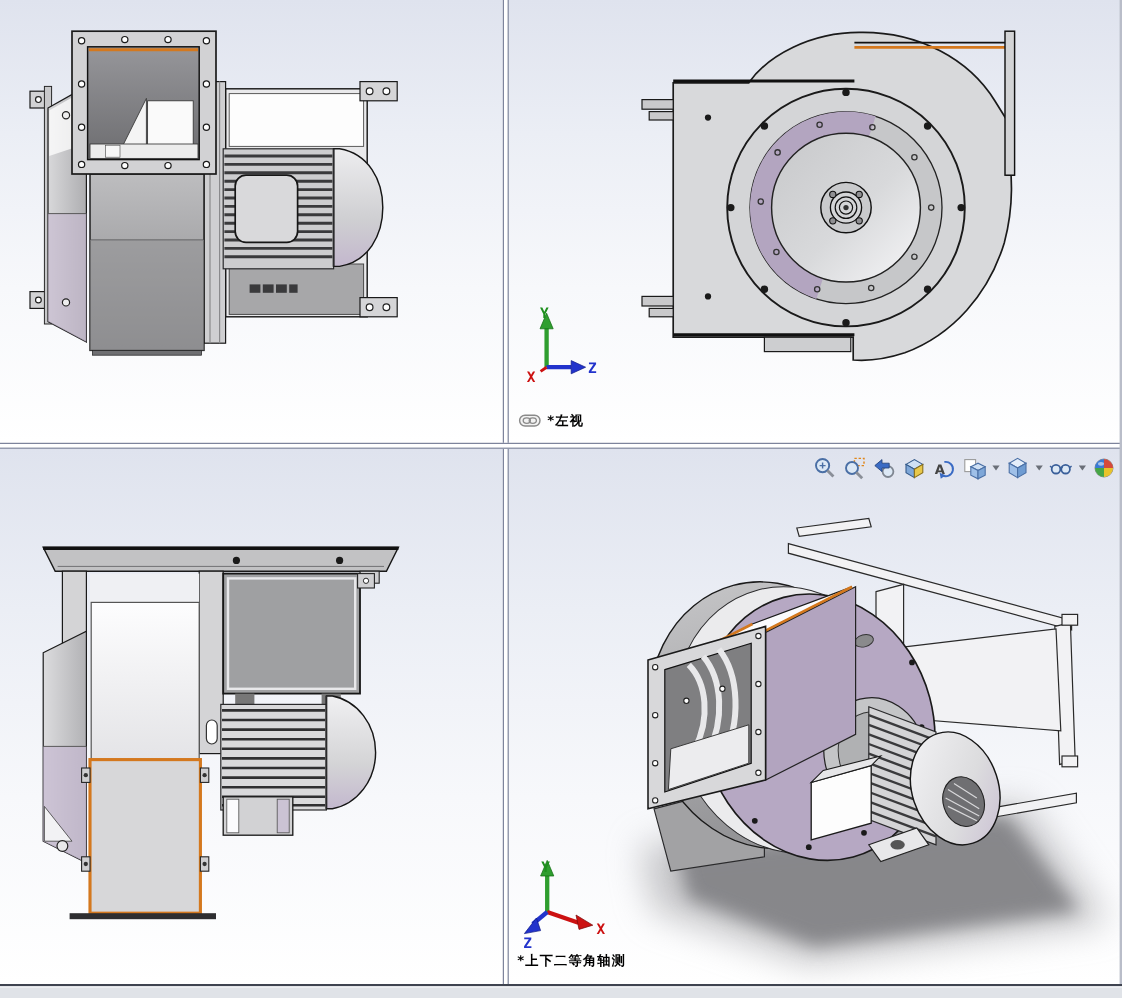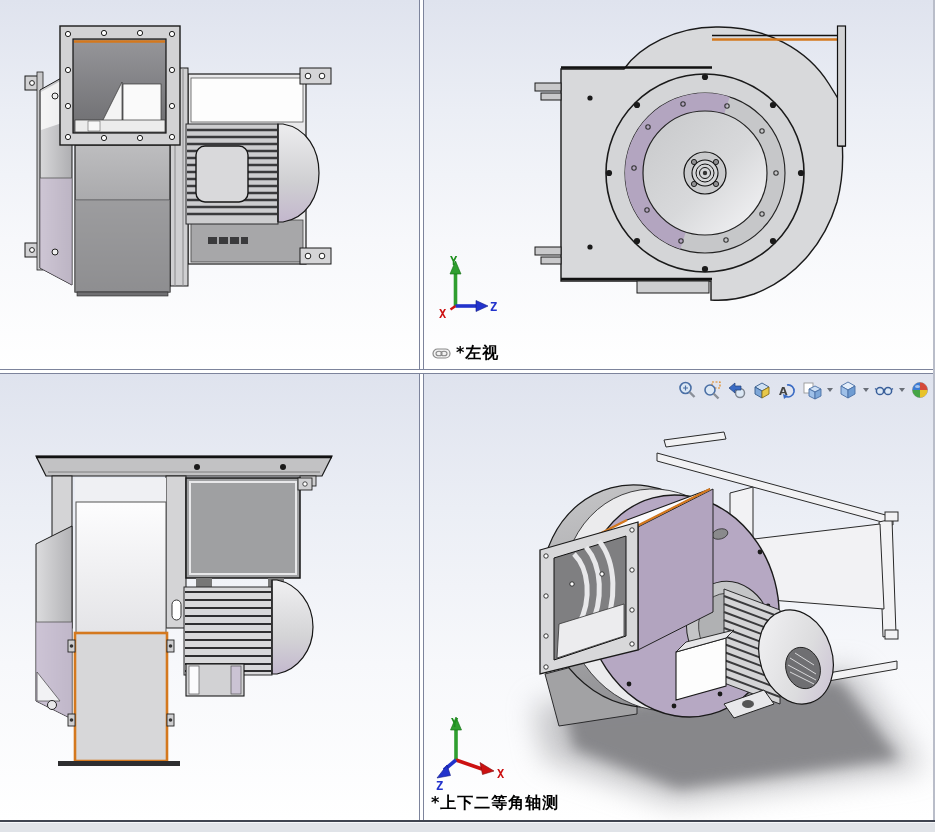--- a/index.html
+++ b/index.html
@@ -8,21 +8,21 @@
   .pane svg.drawing{position:absolute;left:0;top:0;}
   #pane-tl{left:0;top:0;width:419px;height:369px;}
   #pane-tr{left:424px;top:0;width:511px;height:369px;}
   #pane-bl{left:0;top:374px;width:419px;height:446px;}
   #pane-br{left:424px;top:374px;width:511px;height:446px;}
   .split-v{position:absolute;left:419px;top:0;width:5px;height:820px;background:#ffffff;border-left:1.6px solid #7d849c;border-right:1.6px solid #7d849c;box-sizing:border-box;cursor:col-resize;}
   .split-h{position:absolute;left:0;top:369px;width:935px;height:5px;background:#ffffff;border-top:1.6px solid #7d849c;border-bottom:1.6px solid #7d849c;box-sizing:border-box;cursor:row-resize;}
   .bottom-line{position:absolute;left:0;top:820px;width:935px;height:2px;background:#3f4450;}
   .bottom-strip{position:absolute;left:0;top:822px;width:935px;height:10px;background:#e0e3e8;border-top:1px solid #f6f7f9;box-sizing:border-box;}
   .right-edge{position:absolute;right:0;top:0;width:2px;height:820px;background:#b9bdc9;}
-  .vp-label{position:absolute;display:flex;align-items:center;gap:5px;color:#000;font-size:16px;font-weight:700;letter-spacing:1px;}
+  .vp-label{position:absolute;display:flex;align-items:center;gap:5px;color:#000;font-size:11px;font-weight:700;letter-spacing:1px;}
   #label-tr{left:8px;top:343px;}
   #label-br{left:7px;top:419px;justify-content:flex-end;}
   .triad{position:absolute;}
   .triad text{font-size:12px;font-weight:700;font-family:"DejaVu Sans Mono","Liberation Mono",monospace;}
   #triad-tr{left:14px;top:252px;}
   #triad-br{left:12px;top:340px;}
   .hud-toolbar{position:absolute;top:3px;right:2px;display:flex;align-items:center;gap:3px;padding:2px 2px;}
   .hud-btn{display:flex;align-items:center;justify-content:center;width:22px;height:22px;border-radius:3px;}
   .dd-arrow{width:0;height:0;border-left:3.5px solid transparent;border-right:3.5px solid transparent;border-top:4px solid #6a6f78;margin:0 1px;}
   .shadow-soft{filter:blur(7px);}

